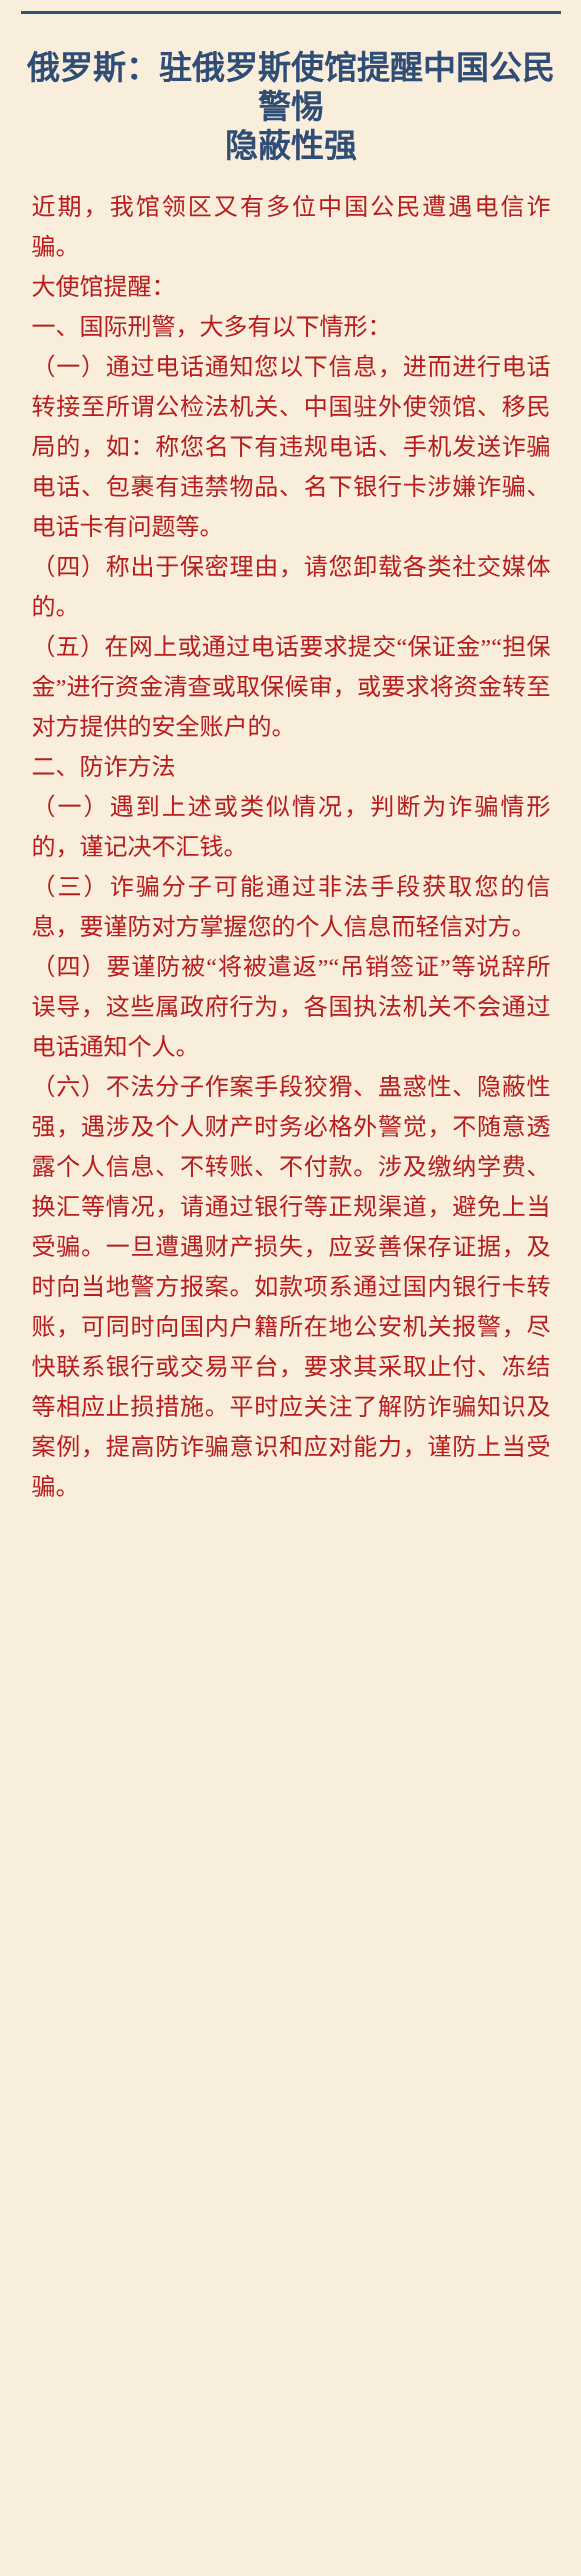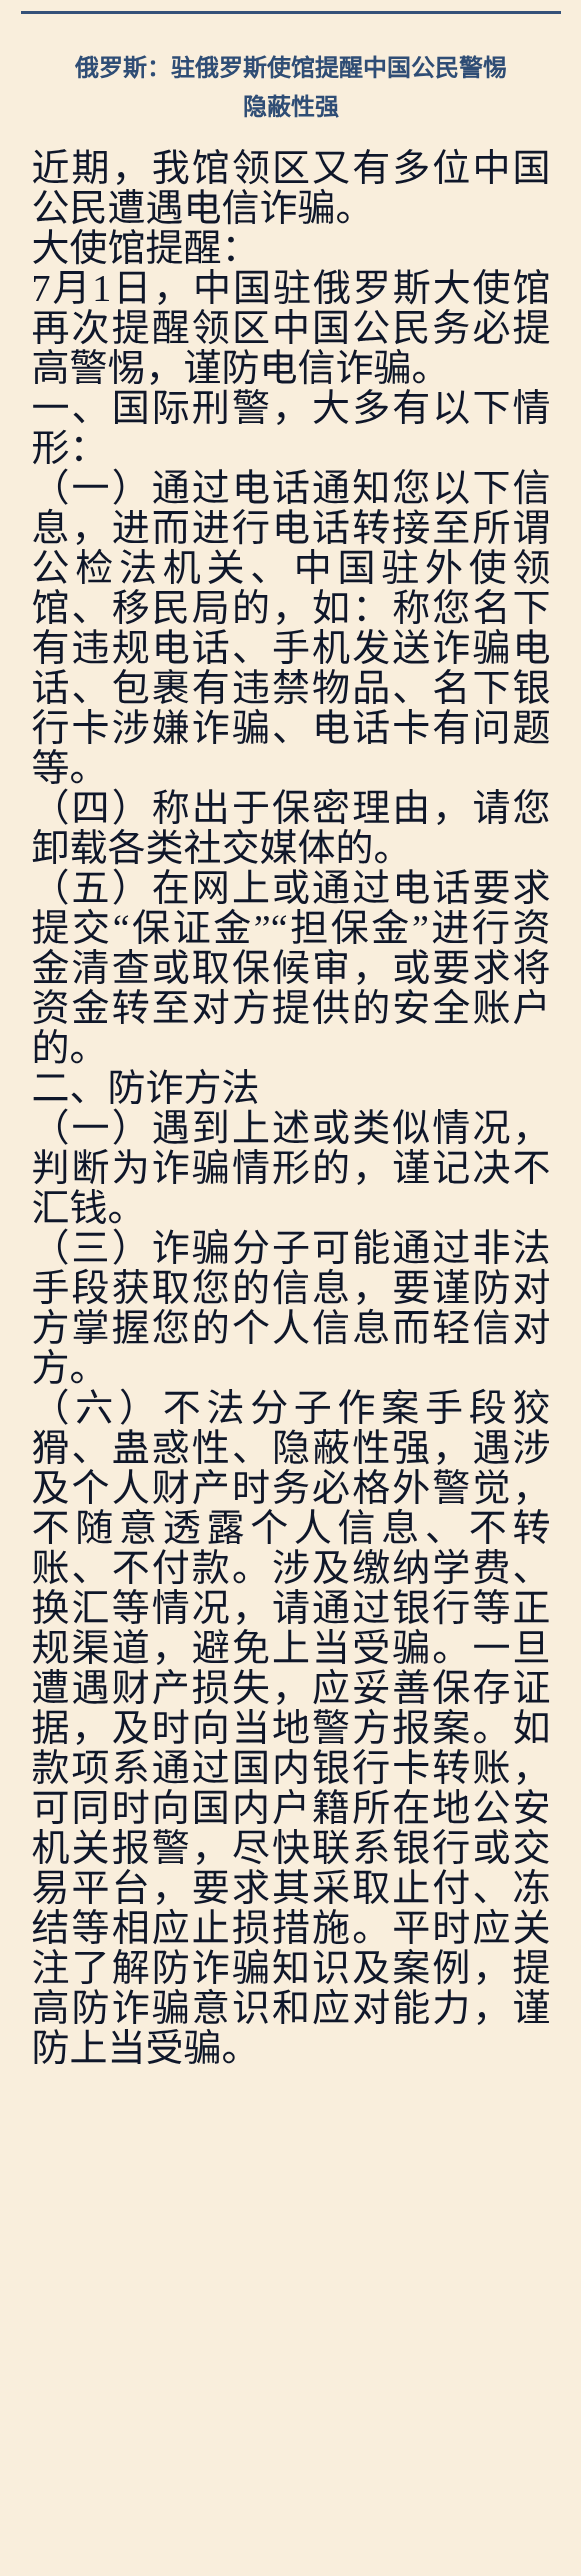--- a/index.html
+++ b/index.html
@@ -20,56 +20,56 @@
   }
   .top-rule {
     margin: 10.5px auto 0;
     width: 540px;
     height: 3.8px;
     background: #355179;
   }
   .title {
     margin: 35px 15px 0;
     color: #2f4d75;
-    font-size: 24px;
+    font-size: 33px;
     line-height: 39px;
     font-weight: bold;
     text-align: center;
   }
   .title .title-line {
     display: block;
   }
   .article {
     margin: 21px 31.5px 0;
-    color: #0f172a;
-    font-size: 38px;
+    color: #b91c1c;
+    font-size: 24px;
     line-height: 40px;
     text-align: justify;
   }
   .article p {
     margin: 0;
     padding: 0;
   }
 </style>
 </head>
 <body>
 
 <div class="page">
   <div class="top-rule"></div>
   <h1 class="title">
     <span class="title-line">俄罗斯：驻俄罗斯使馆提醒中国公民警惕</span>
     <span class="title-line">隐蔽性强</span>
   </h1>
   <div class="article">
       <p>近期，我馆领区又有多位中国公民遭遇电信诈骗。</p>
       <p>大使馆提醒：</p>
-      <p>7月1日，中国驻俄罗斯大使馆再次提醒领区中国公民务必提高警惕，谨防电信诈骗。</p>
       <p>一、国际刑警，大多有以下情形：</p>
       <p>（一）通过电话通知您以下信息，进而进行电话转接至所谓公检法机关、中国驻外使领馆、移民局的，如：称您名下有违规电话、手机发送诈骗电话、包裹有违禁物品、名下银行卡涉嫌诈骗、电话卡有问题等。</p>
       <p>（四）称出于保密理由，请您卸载各类社交媒体的。</p>
       <p>（五）在网上或通过电话要求提交“保证金”“担保金”进行资金清查或取保候审，或要求将资金转至对方提供的安全账户的。</p>
       <p>二、防诈方法</p>
       <p>（一）遇到上述或类似情况，判断为诈骗情形的，谨记决不汇钱。</p>
       <p>（三）诈骗分子可能通过非法手段获取您的信息，要谨防对方掌握您的个人信息而轻信对方。</p>
+      <p>（四）要谨防被“将被遣返”“吊销签证”等说辞所误导，这些属政府行为，各国执法机关不会通过电话通知个人。</p>
       <p>（六）不法分子作案手段狡猾、蛊惑性、隐蔽性强，遇涉及个人财产时务必格外警觉，不随意透露个人信息、不转账、不付款。涉及缴纳学费、换汇等情况，请通过银行等正规渠道，避免上当受骗。一旦遭遇财产损失，应妥善保存证据，及时向当地警方报案。如款项系通过国内银行卡转账，可同时向国内户籍所在地公安机关报警，尽快联系银行或交易平台，要求其采取止付、冻结等相应止损措施。平时应关注了解防诈骗知识及案例，提高防诈骗意识和应对能力，谨防上当受骗。</p>
     </div>
 </div>
 
 
 </body></html>

